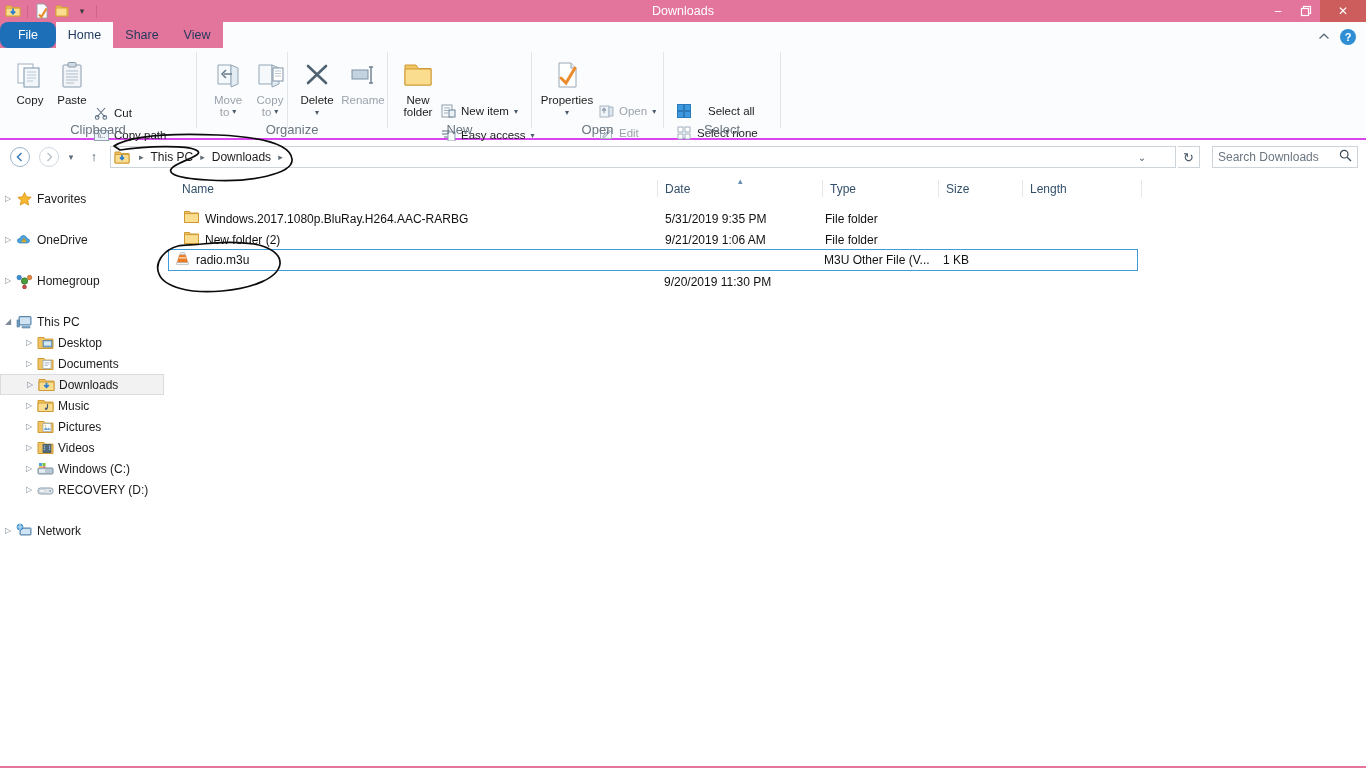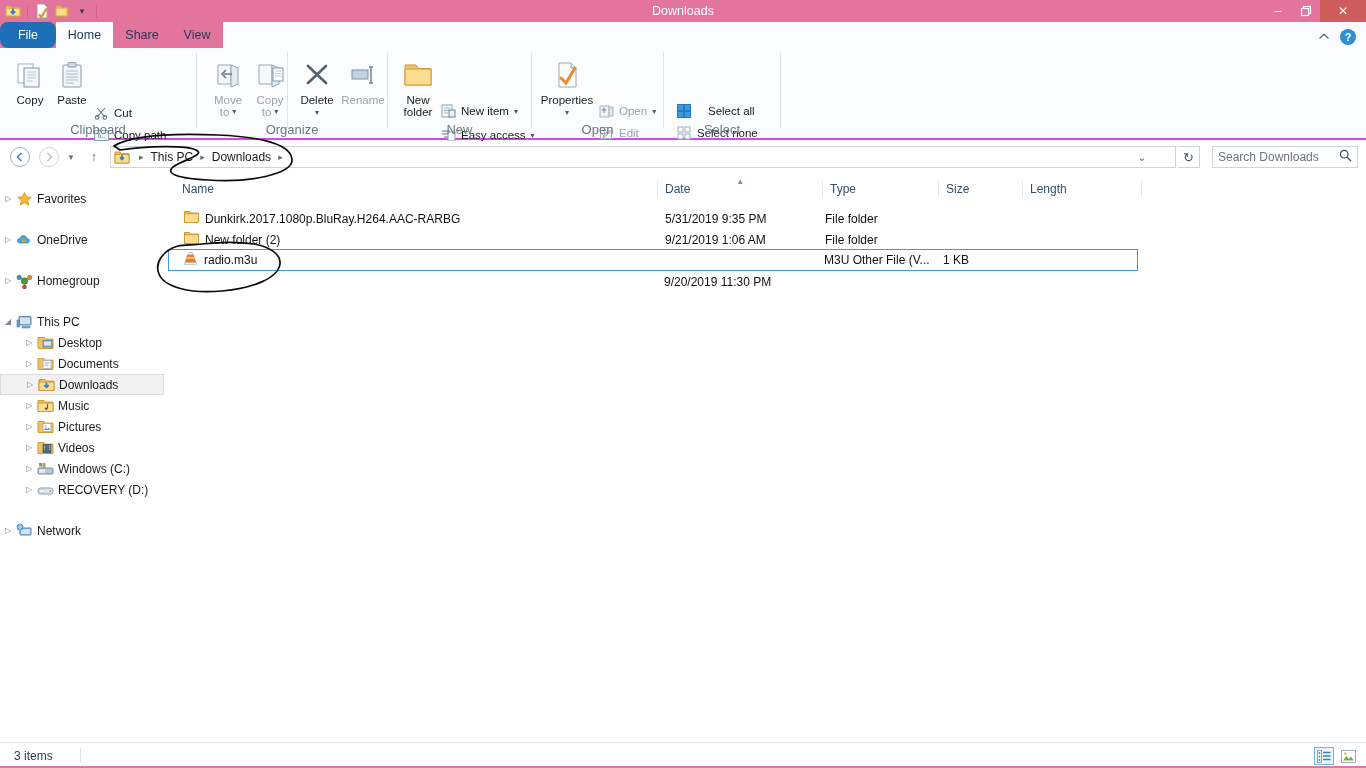--- a/index.html
+++ b/index.html
@@ -669,21 +669,21 @@
   <div class="sortarrow">▴</div>
 
   <div class="row" style="top:208px;">
     <div class="cell name">
       <span>
         <svg width="15" height="14" viewBox="0 0 15 14">
           <path d="M0.5 1.5h5l1.1 1.5H14.5V12.5H0.5z" fill="#f0c462" stroke="#cf9a34"></path>
           <path d="M0.5 3.6h14V12.5H0.5z" fill="#fbdd90" stroke="#cf9a34"></path>
         </svg>
       </span>
-      <span>Dunkirk.2017.1080p.BluRay.H264.AAC-RARBG</span>
+      <span>Windows.2017.1080p.BluRay.H264.AAC-RARBG</span>
     </div>
     <div class="cell date">5/31/2019 9:35 PM</div>
     <div class="cell type">File folder</div>
     <div class="cell size"></div>
   </div>
 
   <div class="row" style="top:229px;">
     <div class="cell name">
       <span>
         <svg width="15" height="14" viewBox="0 0 15 14">
@@ -692,21 +692,21 @@
         </svg>
       </span>
       <span>New folder (2)</span>
     </div>
     <div class="cell date">9/21/2019 1:06 AM</div>
     <div class="cell type">File folder</div>
     <div class="cell size"></div>
   </div>
 
   <div class="row selected" style="top:249px;height:22px;width:970px;">
-    <div class="cell name" style="left:14px;justify-content:center;">
+    <div class="cell name" style="left:6px;justify-content:center;">
       <span>
         <svg width="15" height="15" viewBox="0 0 15 15">
           <path d="M5.6 1.5h3.8l1 2.2H4.6z" fill="#f2f2f2" stroke="#9a9a9a" stroke-width="0.5"></path>
           <path d="M4.4 4.2h6.2l2.1 7.2H2.3z" fill="#ef7c20" stroke="#c85f0d" stroke-width="0.5"></path>
           <path d="M3.9 6.2h7.2l0.4 1.4H3.5z" fill="#fbe3cb"></path>
           <rect x="1.4" y="11.4" width="12.2" height="2.1" rx="0.5" fill="#f4f4f4" stroke="#9a9a9a" stroke-width="0.5"></rect>
         </svg>
       </span>
       <span>radio.m3u</span>
     </div>
@@ -720,37 +720,15 @@
              C 194 44, 150 53, 108 50 C 72 48, 62 42, 78 34
              C 92 27, 104 24, 96 20 C 86 15, 46 16, 20 20 Z" fill="none" stroke="#0c0c0c" stroke-width="1.7" stroke-linecap="round" stroke-linejoin="round"></path>
   </svg>
 
   <svg class="annot" style="left:150px;top:240px;" width="150" height="62">
     <path d="M28 6 C 14 10, 4 22, 9 34 C 14 47, 40 54, 72 51
              C 104 48, 128 38, 130 24 C 131 14, 120 7, 104 4
              C 90 2, 70 2, 52 4 C 44 5, 34 5, 28 6 Z" fill="none" stroke="#0c0c0c" stroke-width="1.7" stroke-linecap="round" stroke-linejoin="round"></path>
   </svg>
 
-  <div class="statusbar">
-    <div class="status-text">3 items</div>
-    <div class="status-div"></div>
-    <div class="viewbtns">
-      <div class="vbtn on">
-        <svg width="14" height="13" viewBox="0 0 14 13">
-          <rect x="0.5" y="0.5" width="4" height="12" fill="#fff" stroke="#5f7f97" stroke-width="0.7"></rect>
-          <circle cx="2.5" cy="3" r="0.9" fill="#3d7fb8"></circle>
-          <circle cx="2.5" cy="6.5" r="0.9" fill="#3d7fb8"></circle>
-          <circle cx="2.5" cy="10" r="0.9" fill="#3d7fb8"></circle>
-          <path d="M6 2.5h7.5M6 6h7.5M6 9.5h7.5" stroke="#3d7fb8" stroke-width="1.4"></path>
-        </svg>
-      </div>
-      <div class="vbtn">
-        <svg width="15" height="13" viewBox="0 0 15 13">
-          <rect x="0.5" y="0.5" width="14" height="12" fill="#fff" stroke="#8b9aa6" stroke-width="0.8"></rect>
-          <path d="M2 10.5l3.4-4.6 2.4 3 2-2.4 3.2 4z" fill="#76b04a"></path>
-          <circle cx="4.3" cy="3.6" r="1.2" fill="#f0b429"></circle>
-        </svg>
-      </div>
-    </div>
-  </div>
 
   <div class="bottomstrip"></div>
 </div>
 
 </body></html>

